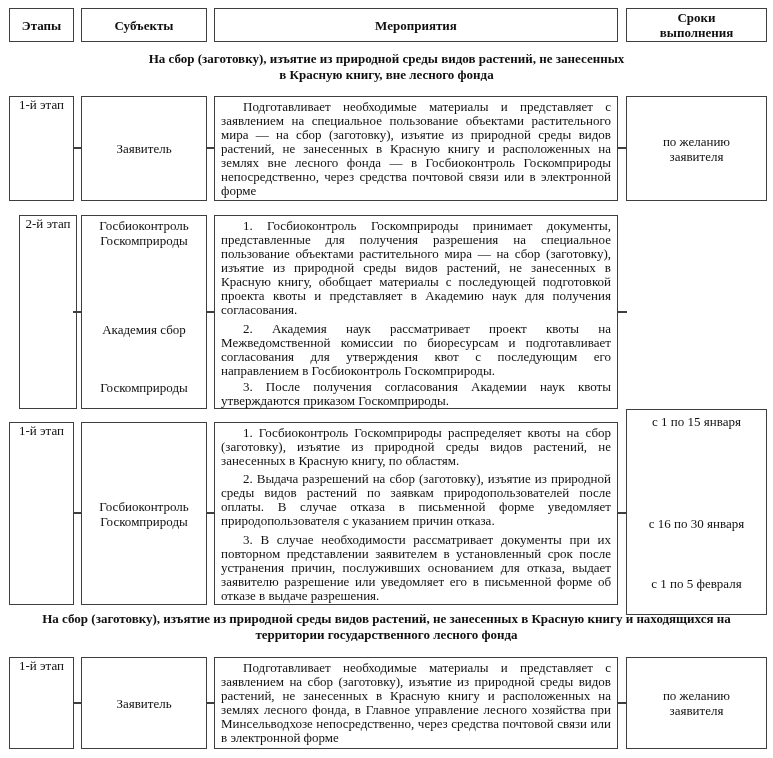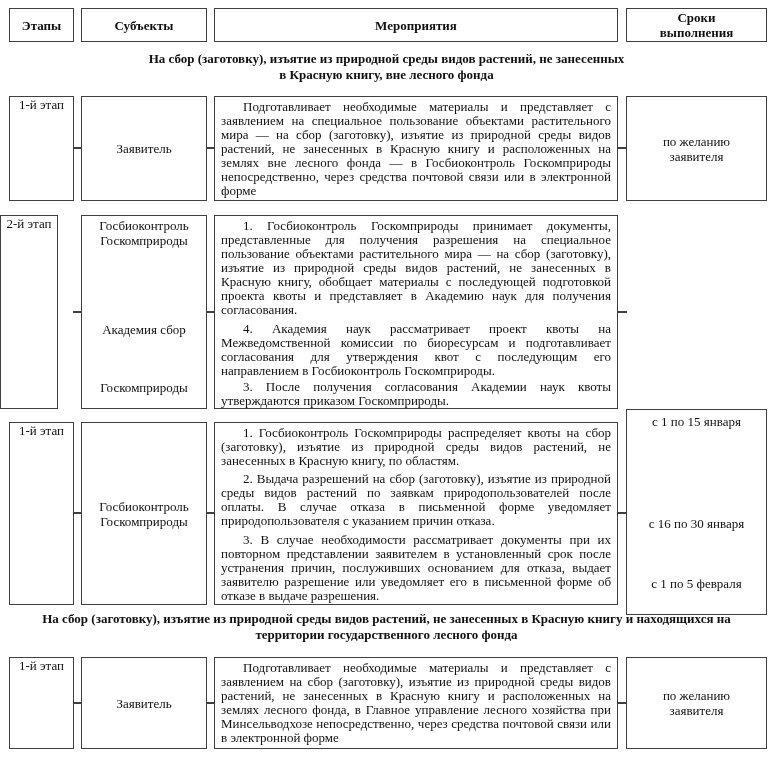--- a/index.html
+++ b/index.html
@@ -71,32 +71,32 @@
     <p>Подготавливает необходимые материалы и представляет с заявлением на специальное пользование объектами растительного мира — на сбор (заготовку), изъятие из природной среды видов растений, не занесенных в Красную книгу и расположенных на землях вне лесного фонда — в Госбиоконтроль Госкомприроды непосредственно, через средства почтовой связи или в электронной форме</p>
   </div>
   <div class="box cell-center" style="left:626px;top:96px;width:141px;height:105px">
     <span>по желанию
 заявителя</span>
   </div>
   <div class="conn" style="left:73px;top:147px;width:9px"></div>
   <div class="conn" style="left:206px;top:147px;width:9px"></div>
   <div class="conn" style="left:617px;top:147px;width:10px"></div>
 
-  <div class="box stage" style="left:0;top:215px;width:58px;height:194px">
+  <div class="box stage" style="left:19px;top:215px;width:58px;height:194px">
     <span>2-й этап</span>
   </div>
   <div class="box rel" style="left:81px;top:215px;width:126px;height:194px">
     <span class="pos" style="top:2px">Госбиоконтроль
 Госкомприроды</span>
     <span class="pos" style="top:106px">Академия сбор</span>
     <span class="pos" style="top:164px">Госкомприроды</span>
   </div>
   <div class="box acts" style="left:214px;top:215px;width:404px;height:194px">
     <p style="min-height:103px">1. Госбиоконтроль Госкомприроды принимает документы, представленные для получения разрешения на специальное пользование объектами растительного мира — на сбор (заготовку), изъятие из природной среды видов растений, не занесенных в Красную книгу, обобщает материалы с последующей подготовкой проекта квоты и представляет в Академию наук для получения согласования.</p>
-    <p style="min-height:58px">4. Академия наук рассматривает проект квоты на Межведомственной комиссии по биоресурсам и подготавливает согласования для утверждения квот с последующим его направлением в Госбиоконтроль Госкомприроды.</p>
+    <p style="min-height:58px">2. Академия наук рассматривает проект квоты на Межведомственной комиссии по биоресурсам и подготавливает согласования для утверждения квот с последующим его направлением в Госбиоконтроль Госкомприроды.</p>
     <p>3. После получения согласования Академии наук квоты утверждаются приказом Госкомприроды.</p>
   </div>
   <div class="box rel" style="left:626px;top:215px;width:141px;height:206px">
     <span class="pos" style="top:4px">с 1 по 15 января</span>
     <span class="pos" style="top:106px">с 16 по 30 января</span>
     <span class="pos" style="top:166px">с 1 по 5 февраля</span>
   </div>
   <div class="conn" style="left:73px;top:311px;width:9px"></div>
   <div class="conn" style="left:206px;top:311px;width:9px"></div>
   <div class="conn" style="left:617px;top:311px;width:10px"></div>

